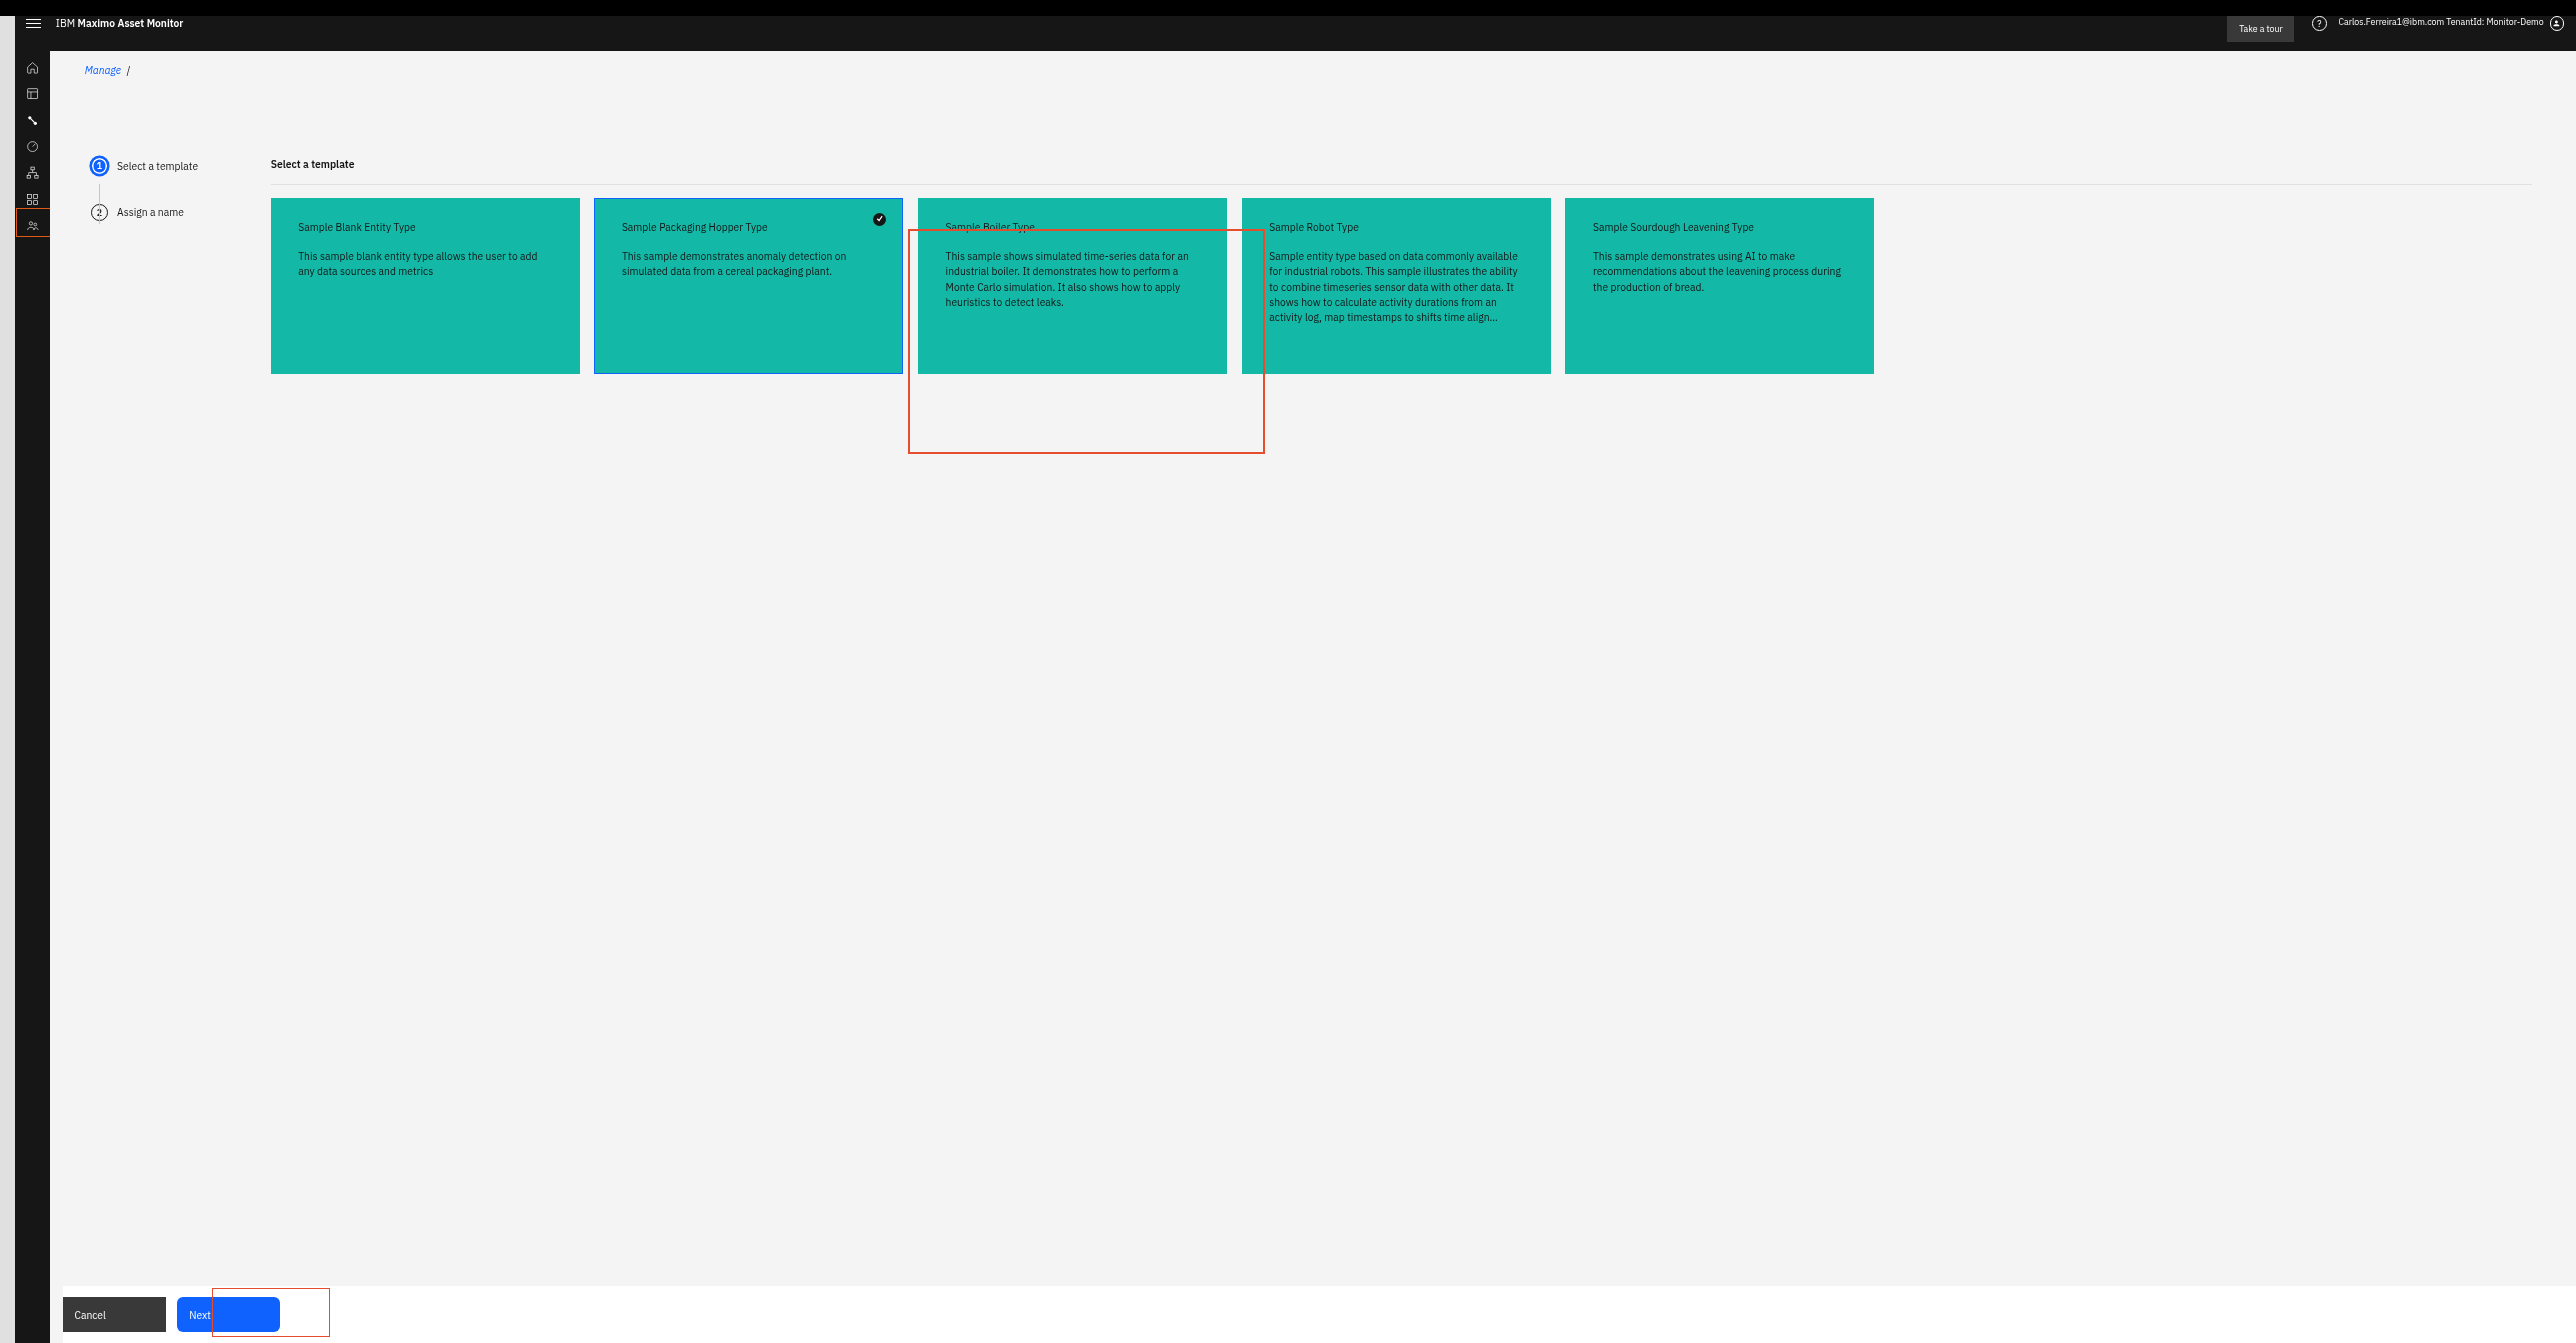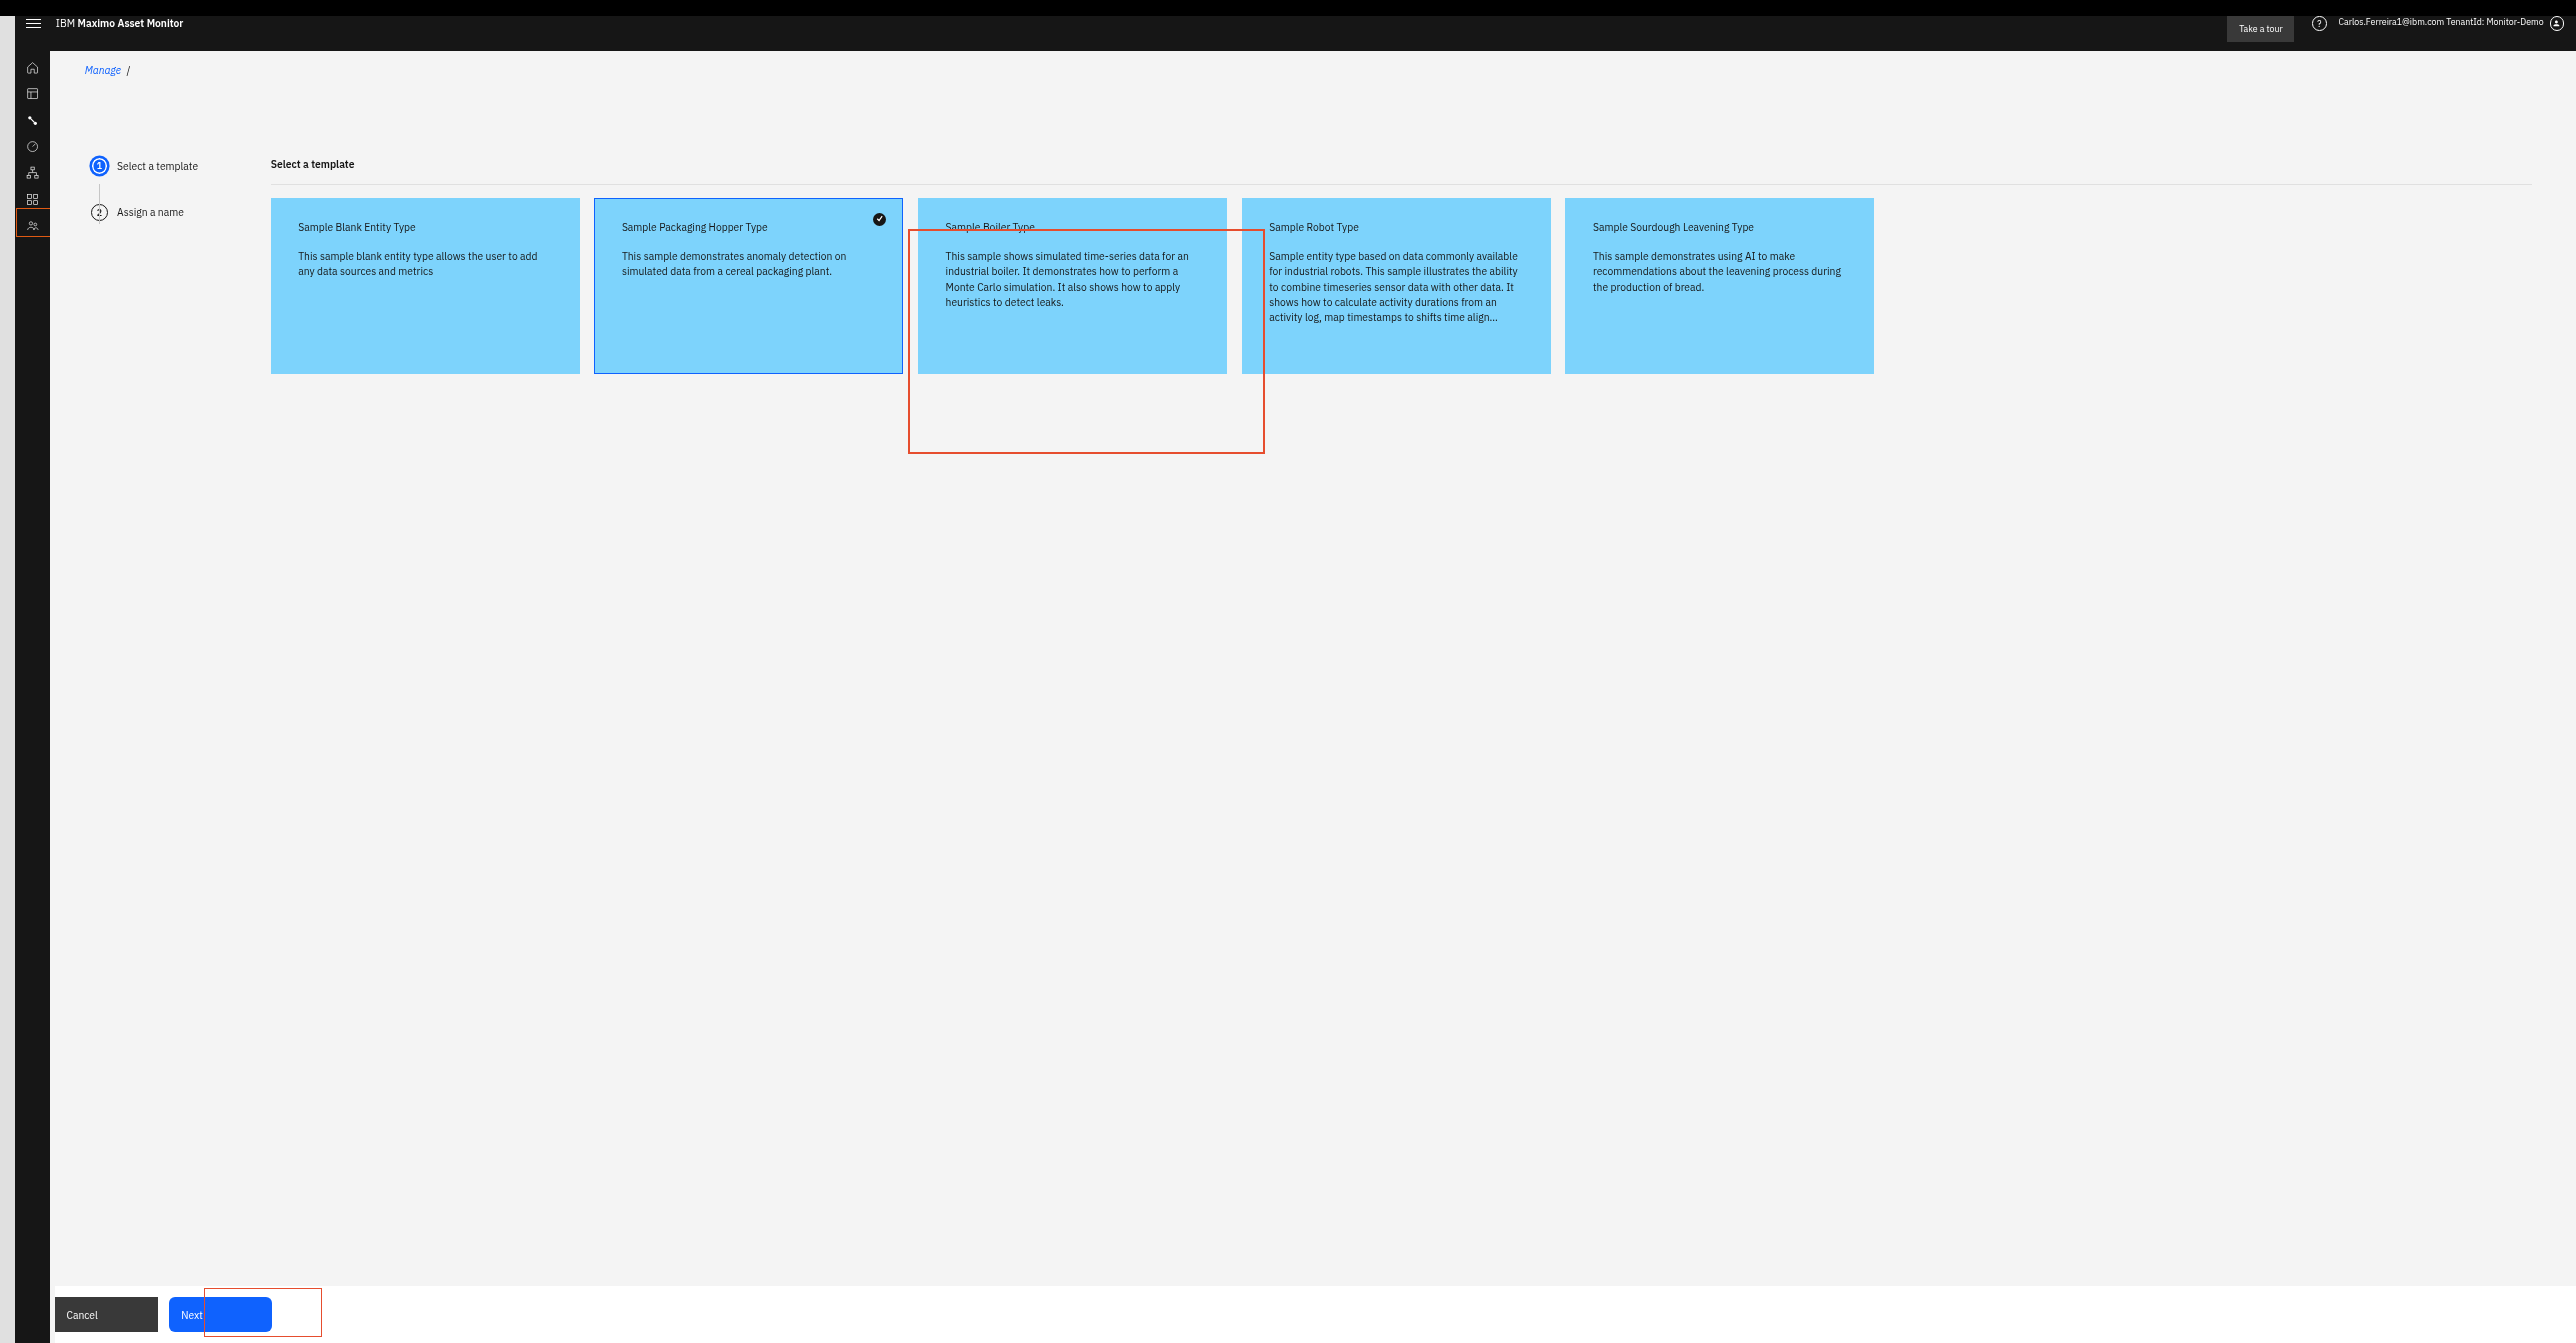--- a/index.html
+++ b/index.html
@@ -49,31 +49,31 @@
 .step.active .num { background:#0f62fe; color:#fff; border:1.5px solid #0f62fe; box-shadow:0 0 0 1.5px #fff inset, 0 0 0 1.5px #0f62fe; }
 .step.inactive .num { border:0.7px solid #161616; color:#161616; }
 .step-connector { position:absolute; left:49px; top:46px; width:0.7px; height:40px; background:#c6c6c6; }
 
 
 .wiz-main { flex:1; padding:19px 44px 0 0; position:relative; overflow:auto;}
 .section-title { font-size:10.3px; font-weight:600; color:#161616; padding-bottom:13.2px; border-bottom:0.7px solid #e0e0e0; margin-bottom:13.2px; max-width:100%; }
 .section-desc { font-size:10.3px; color:#161616; line-height:1.45; max-width:551px; margin-bottom:17.6px; }
 
 .cards { display:flex; flex-wrap:wrap; gap:14.7px; }
-.card { width:309px; min-height:176px; background:#7dd3fc; padding:20.6px 26.5px; position:relative; cursor:pointer; border:0.7px solid transparent;}
+.card { width:309px; min-height:176px; background:#14b8a6; padding:20.6px 26.5px; position:relative; cursor:pointer; border:0.7px solid transparent;}
 .card.selected { border:1.5px solid #0f62fe; }
 .card h3 { font-size:10.3px; font-weight:400; color:#161616; margin-bottom:14.7px; }
 .card p { font-size:10.3px; color:#161616; line-height:1.5; }
 .check-badge { position:absolute; top:13.2px; right:16px; width:13.2px; height:13.2px; border-radius:50%; background:#161616; display:flex; align-items:center; justify-content:center; }
 .check-badge svg { width:7.4px; height:7.4px; fill:none; stroke:#fff; stroke-width:2; }
 
 .annot-card { position:absolute; border:2.2px solid #e64d2e; pointer-events:none; }
 .annot-next { position:absolute; border:1.5px solid #e64d2e; pointer-events:none; }
 
-.footer-bar { position:absolute; left:5px; right:0; bottom:0; height:57px; background:#fff; display:flex; align-items:center; gap:11.8px;}
+.footer-bar { position:absolute; left:13px; right:0; bottom:0; height:57px; background:#fff; display:flex; align-items:center; gap:11.8px;}
 .btn { height:35px; padding:0 35px 0 11.8px; font-size:10.3px; border:none; cursor:pointer; display:flex; align-items:center; min-width:103px;}
 .btn-secondary { background:#393939; color:#fff; }
 .btn-primary { background:#0f62fe; color:#fff;border-radius:6px; }
 </style>
 </head>
 <body>
 
 <div class="browser-chrome"></div>
 
 <div class="edge-strip"></div>

